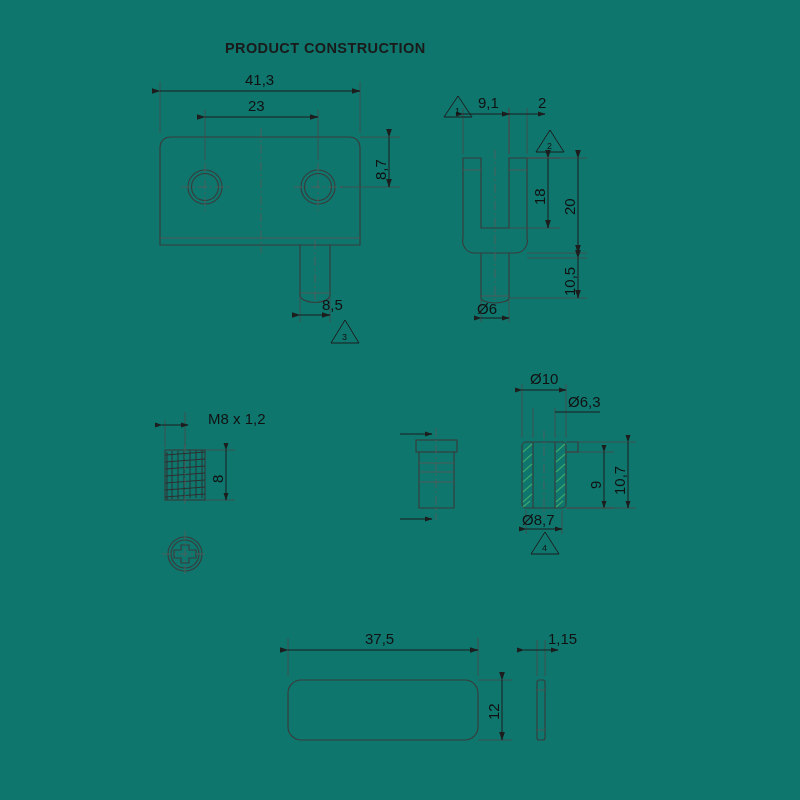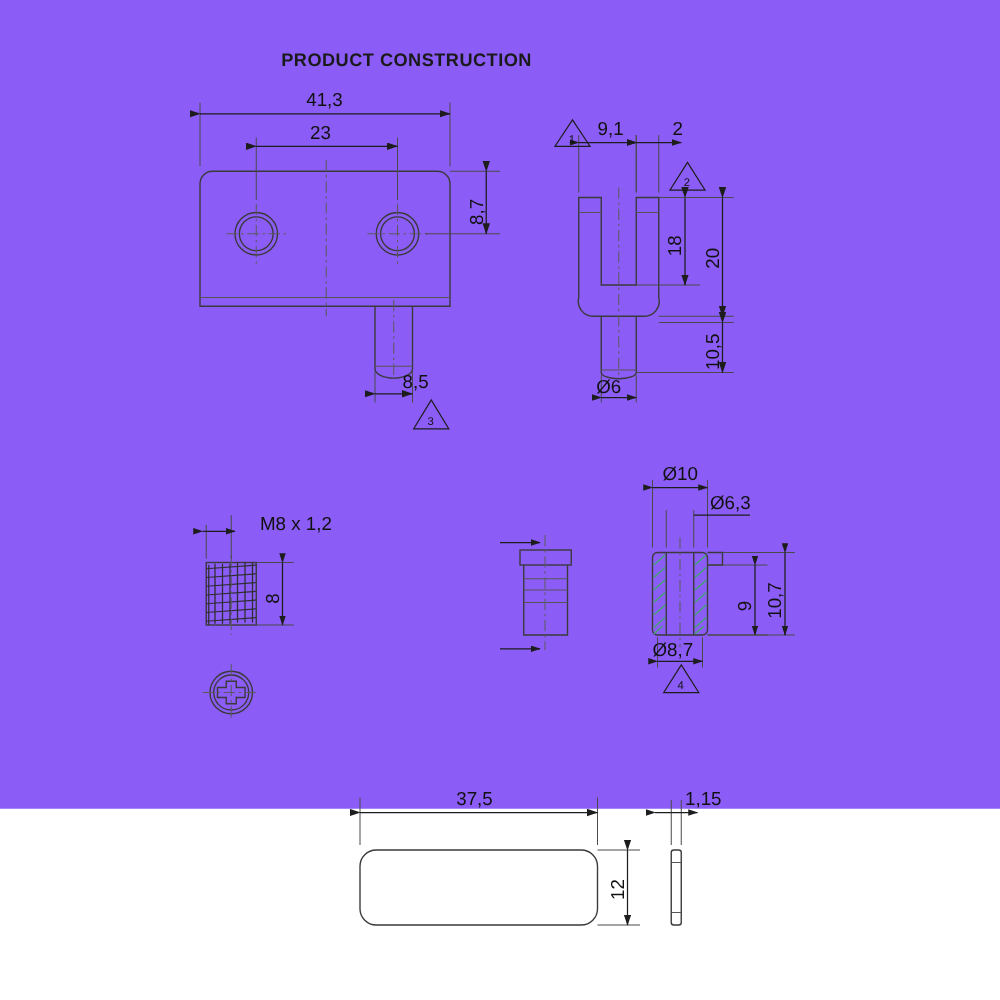--- a/index.html
+++ b/index.html
@@ -1,17 +1,17 @@
 <!DOCTYPE html>
 <html><head>
 <meta charset="utf-8">
 <style>
   html,body{margin:0;padding:0;background:#ffffff;}
   body{width:800px;height:800px;overflow:hidden;font-family:"Liberation Sans",sans-serif;}
-  #stage{position:relative;width:800px;height:647px;background:#8b5cf6;}
+  #stage{position:relative;width:800px;height:800px;background:#0f766e;}
   svg#dwg{position:absolute;left:0;top:0;width:800px;height:800px;display:block;}
   .ttl{font-family:"Liberation Sans",sans-serif;font-weight:bold;font-size:14.5px;fill:#1a1a1a;letter-spacing:.4px;}
   .dim{font-family:"Liberation Sans",sans-serif;font-size:15px;fill:#111;}
   .bal{font-family:"Liberation Sans",sans-serif;font-size:9px;fill:#111;}
   .out{fill:none;stroke:#3a3a3a;stroke-width:1.1;}
   .outT{fill:none;stroke:#555;stroke-width:.9;}
   .ext{fill:none;stroke:#4a4a4a;stroke-width:.8;}
   .dimline{fill:none;stroke:#1d1d1d;stroke-width:1.0;}
   .ctr{fill:none;stroke:#5a5a5a;stroke-width:.8;stroke-dasharray:9 3 2 3;}
   .hatchG{stroke:#3fa86b;stroke-width:1.1;fill:none;}

